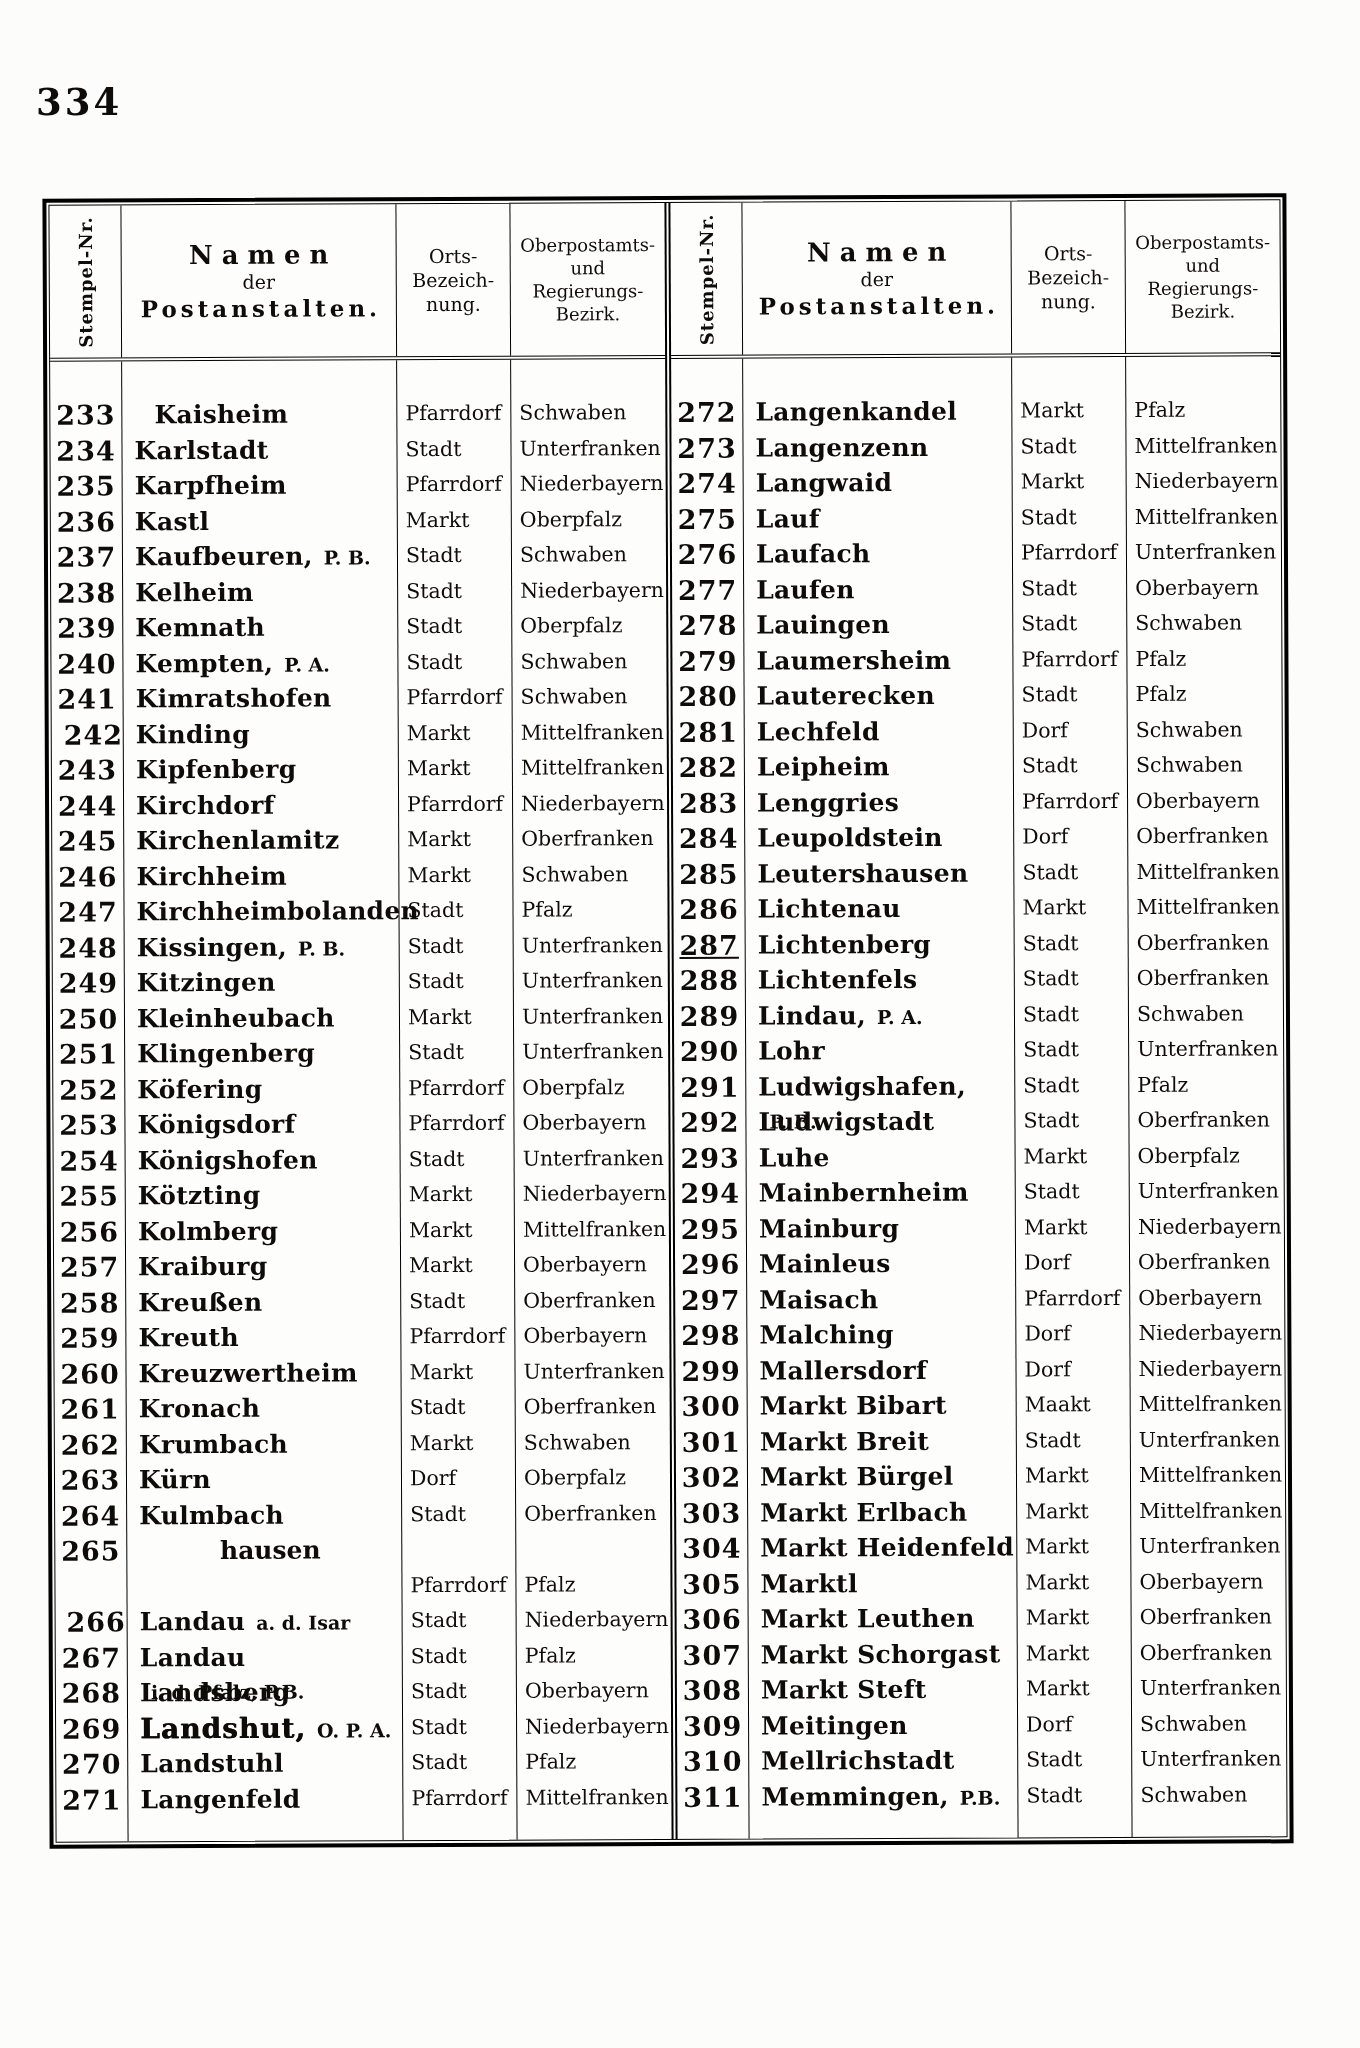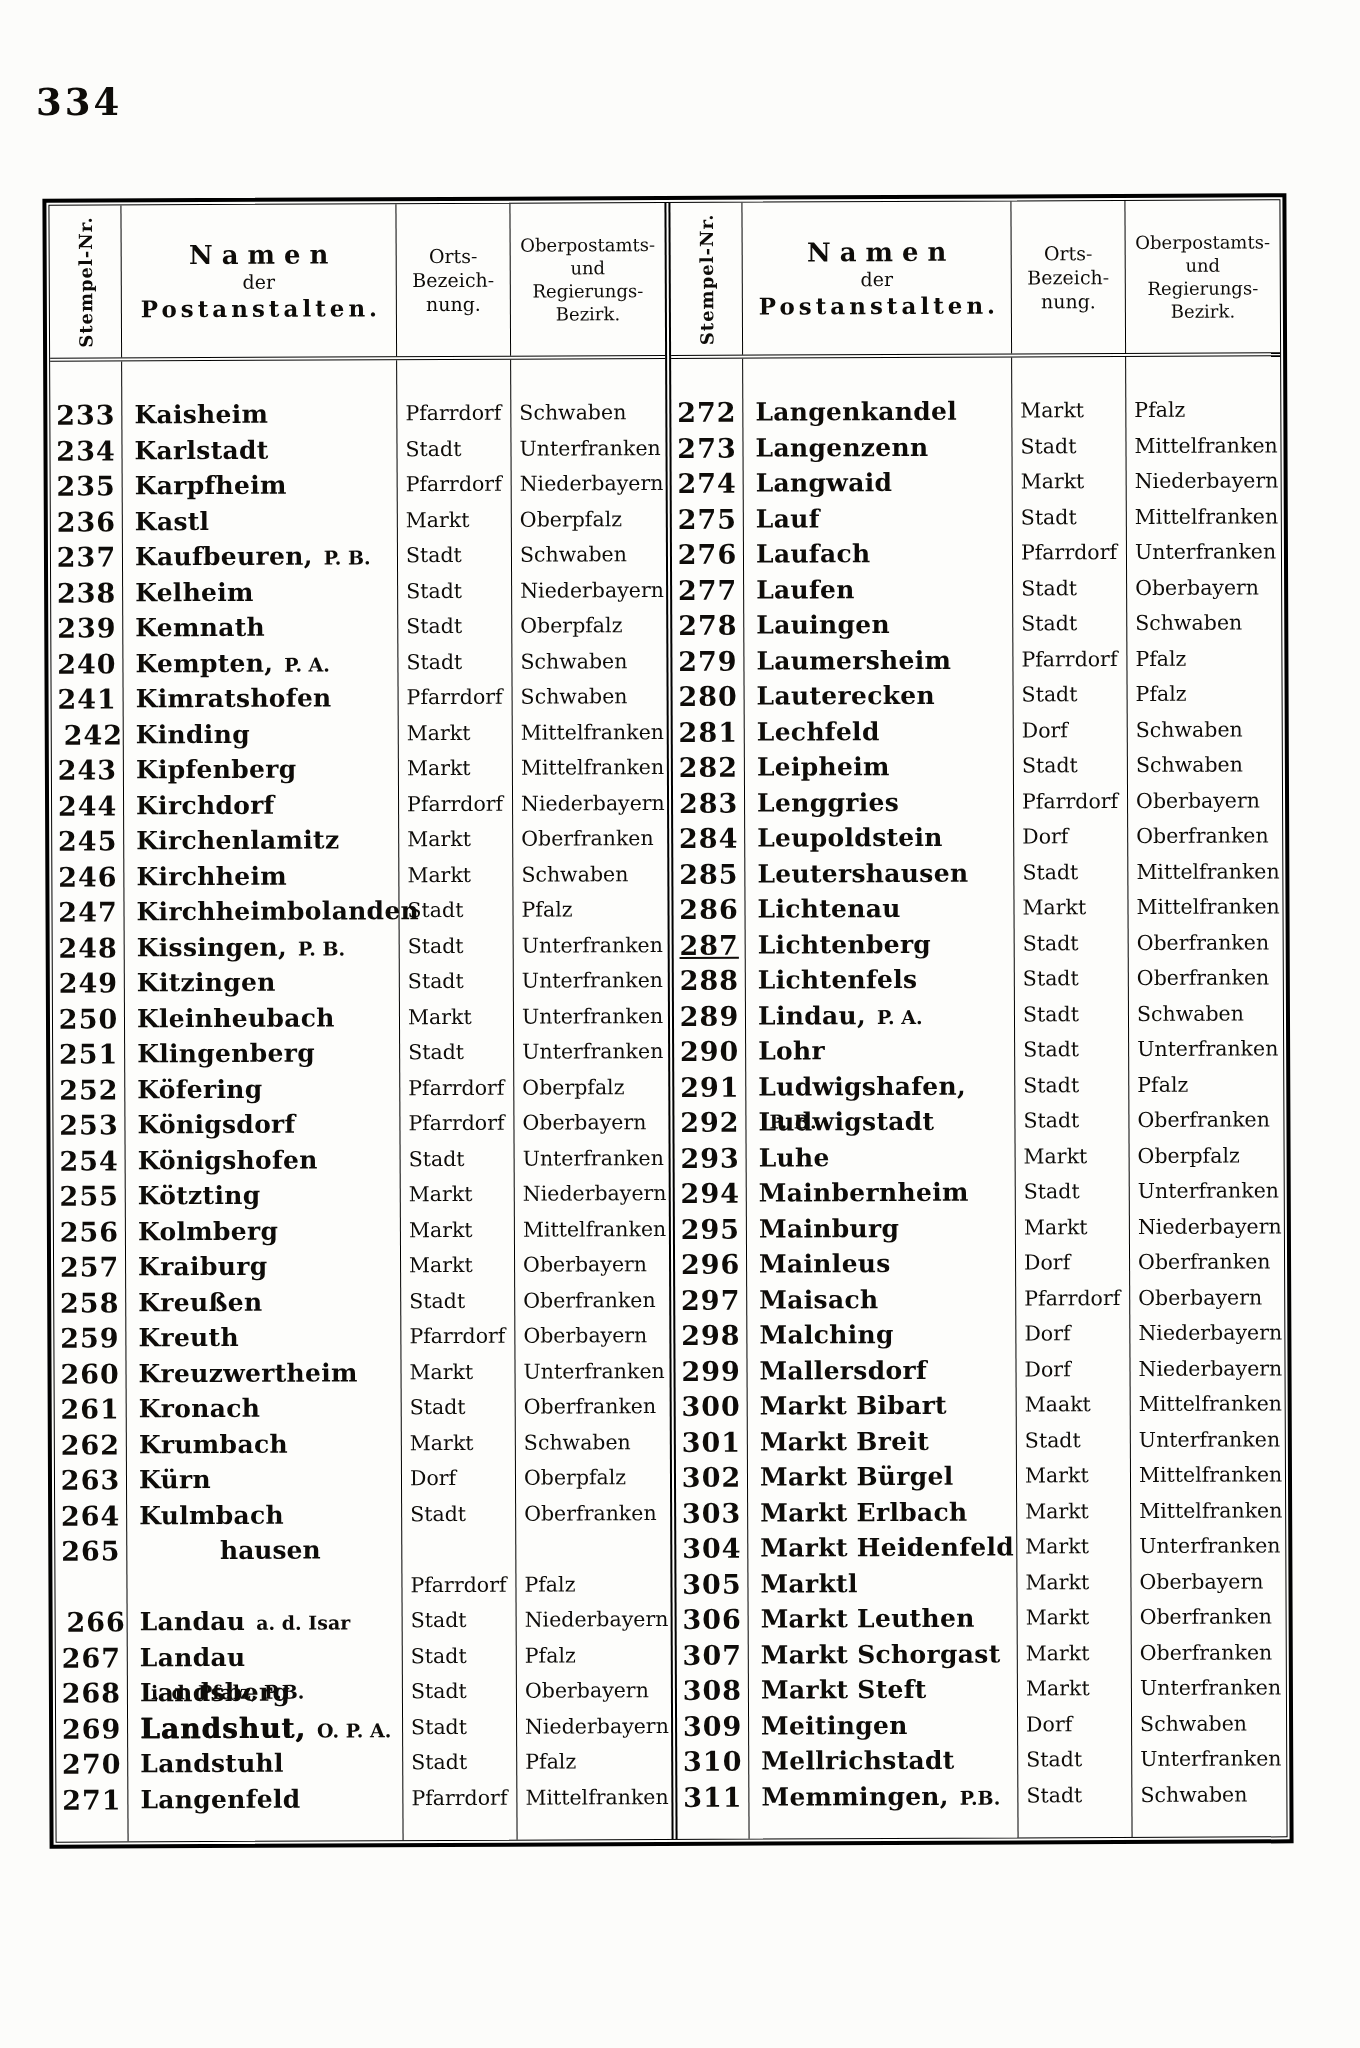--- a/index.html
+++ b/index.html
@@ -117,21 +117,21 @@
               <div class="cell nr-cell" style="height: 35.5px;">264</div>
               <div class="cell nr-cell" style="height: 71px;">265</div>
               <div class="cell nr-cell" style="height: 35.5px; margin-left: 10px;">266</div>
               <div class="cell nr-cell" style="height: 35.5px;">267</div>
               <div class="cell nr-cell" style="height: 35.5px;">268</div>
               <div class="cell nr-cell" style="height: 35.5px;">269</div>
               <div class="cell nr-cell" style="height: 35.5px;">270</div>
               <div class="cell nr-cell" style="height: 35.5px;">271</div>
             </div>
           <div class="col col-name">
-              <div class="cell name-cell" style="height: 35.5px;">
+              <div class="cell name-cell" style="height: 35.5px; margin-left: 20px;">
                 <span class="nm">Kaisheim</span>
               </div>
               <div class="cell name-cell" style="height: 35.5px;">
                 <span class="nm">Karlstadt</span>
               </div>
               <div class="cell name-cell" style="height: 35.5px;">
                 <span class="nm">Karpfheim</span>
               </div>
               <div class="cell name-cell" style="height: 35.5px;">
                 <span class="nm">Kastl</span>

